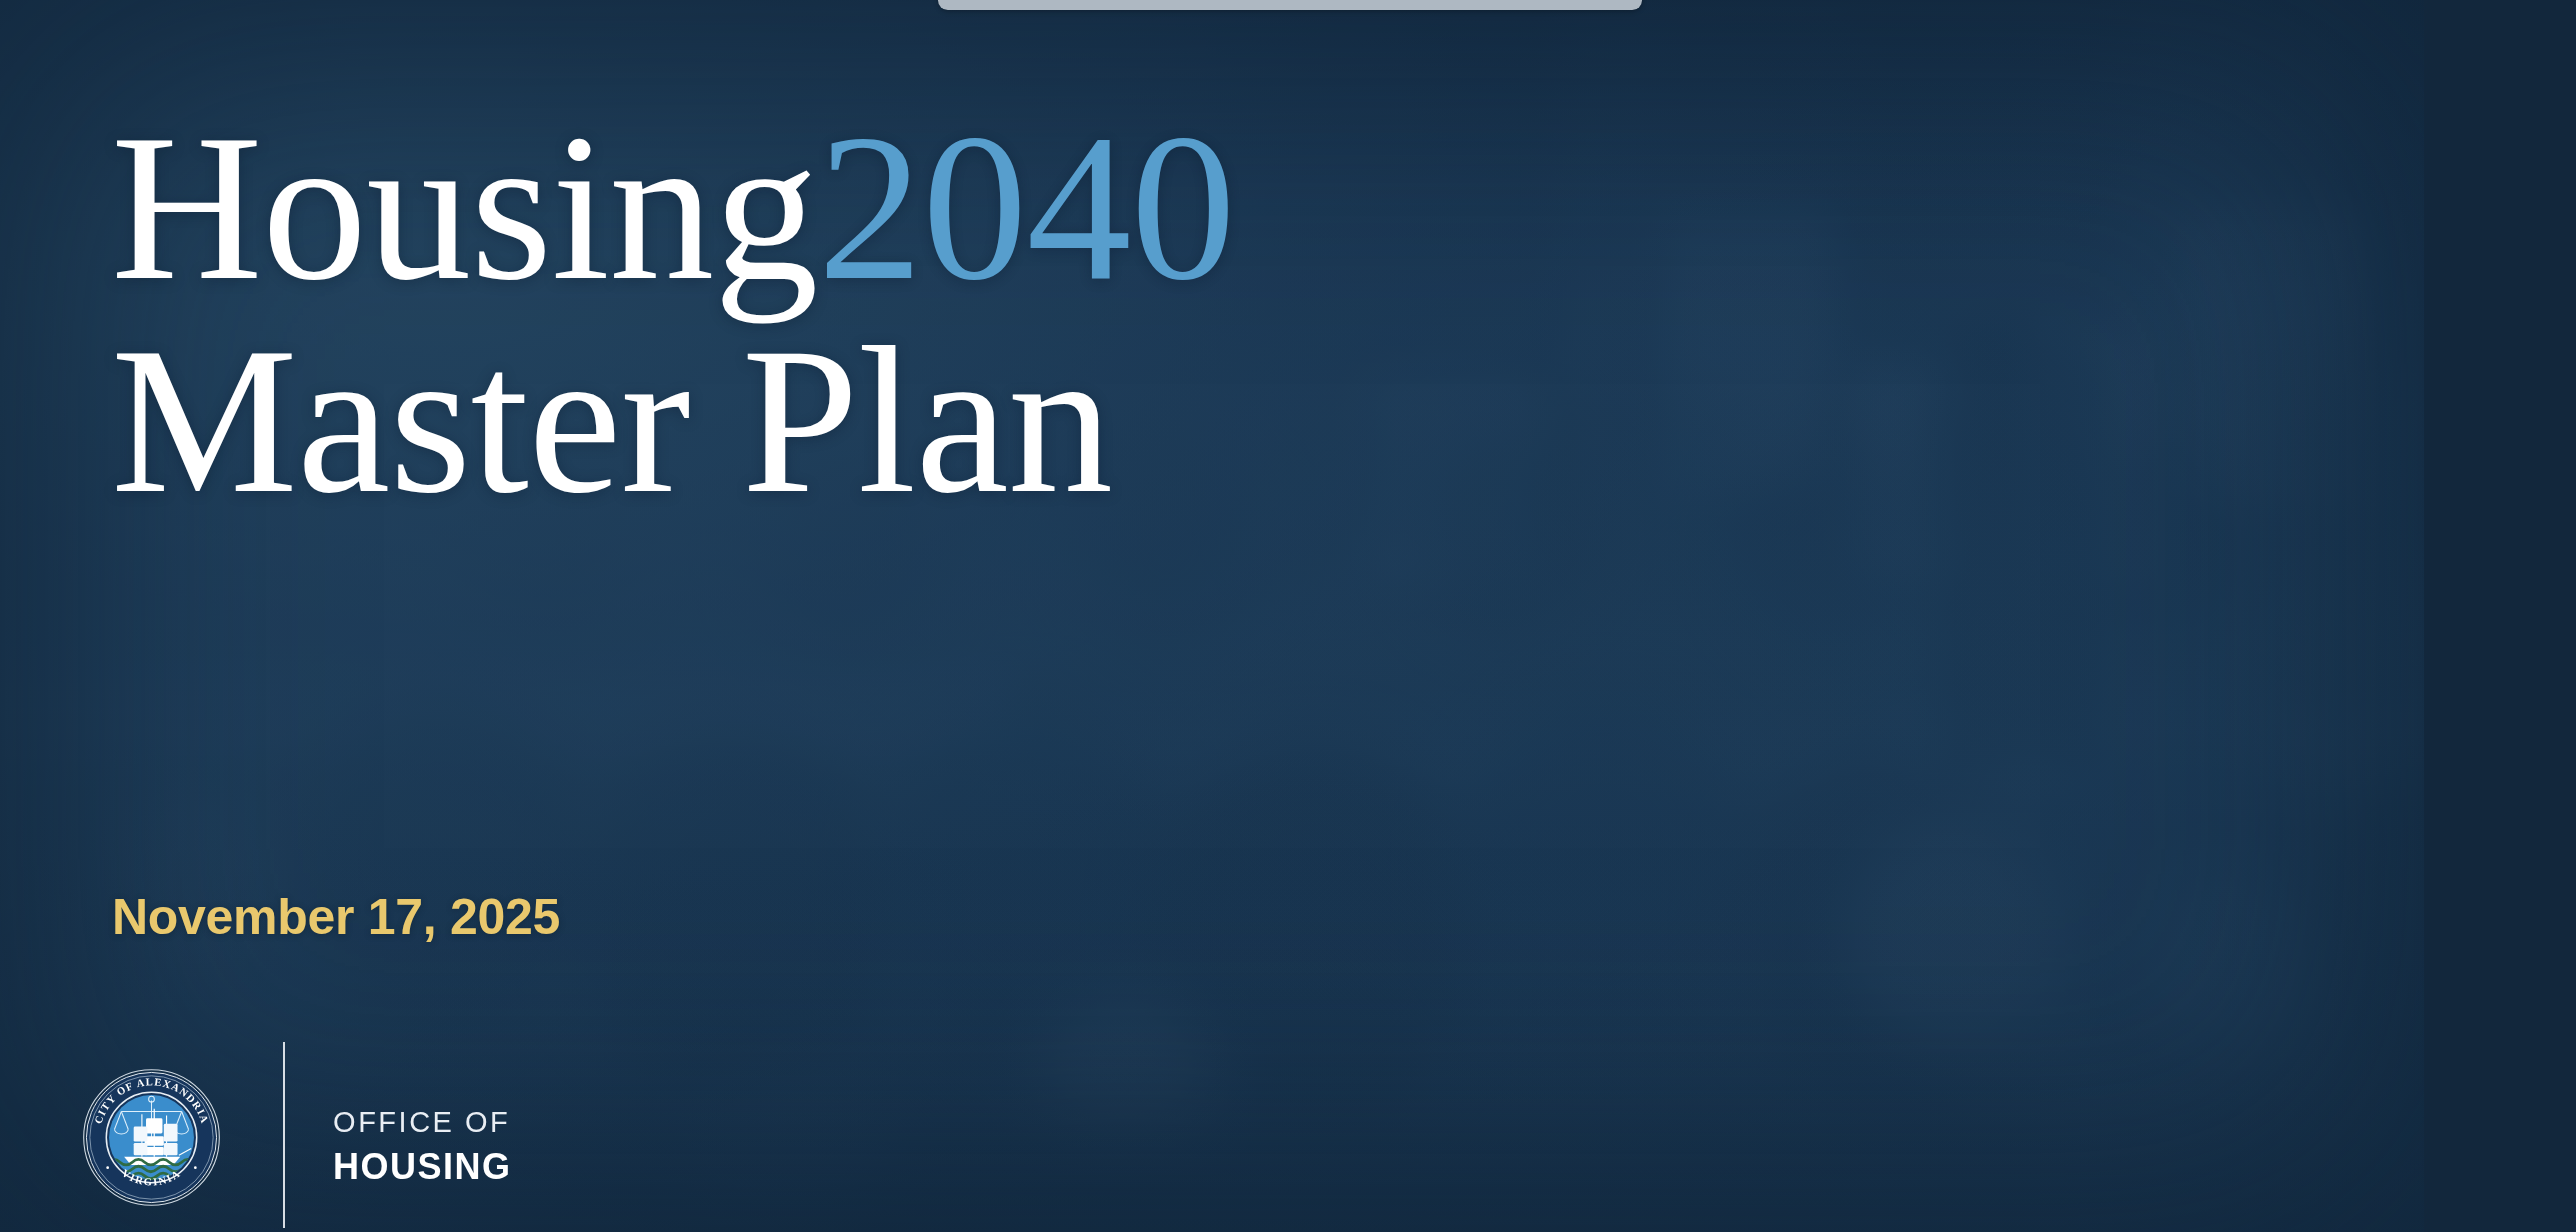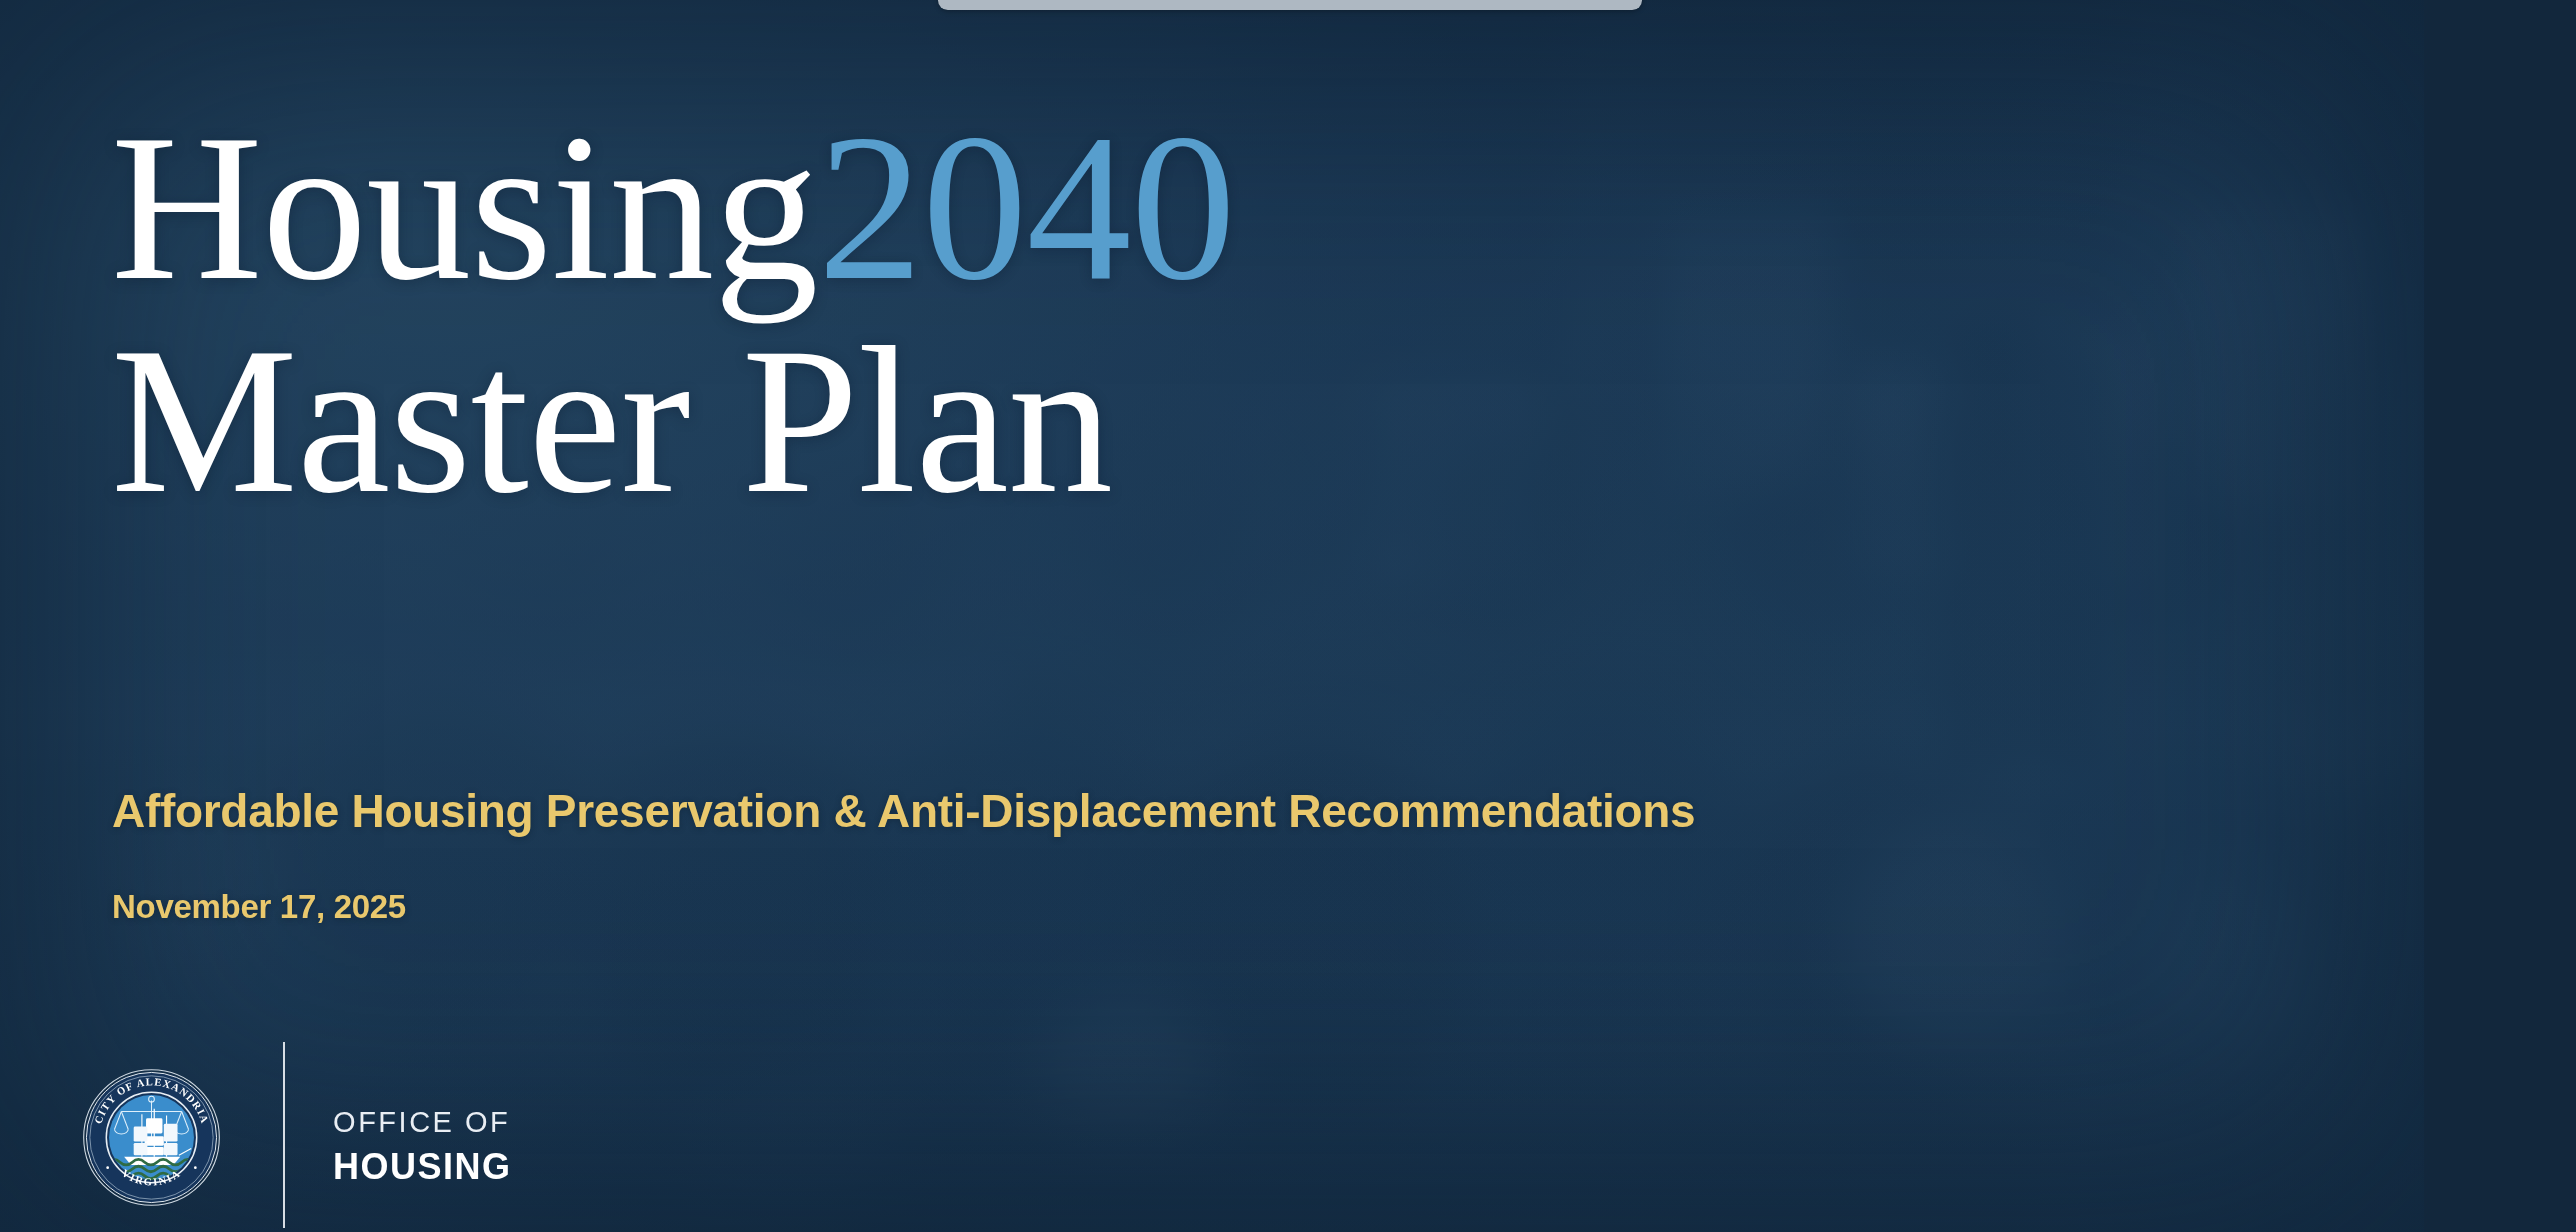--- a/index.html
+++ b/index.html
@@ -113,21 +113,21 @@
     color: #e9c86d;
     white-space: nowrap;
     text-shadow: 0 1.4px 6.3px rgba(10,28,46,.45);
   }
   .date {
     position: absolute;
     left: 112px;
     top: 888px;
     font-family: "Liberation Sans", sans-serif;
     font-weight: bold;
-    font-size: 33px;
+    font-size: 50px;
     letter-spacing: -0.3px;
     color: #e9c86d;
     white-space: nowrap;
     text-shadow: 0 1.4px 6.3px rgba(10,28,46,.45);
   }
 
   
   .logo-lockup {
     position: absolute;
     left: 83px;
@@ -269,21 +269,20 @@
 
   <div class="content">
 
     <div class="title-wrap">
       <div class="title-line line1">
         <span>Housing</span><span class="year">2040</span>
       </div>
       <div class="title-line line2">Master Plan</div>
     </div>
 
-    <div class="subtitle">Affordable Housing Preservation &amp; Anti-Displacement Recommendations</div>
     <div class="date">November 17, 2025</div>
 
     <div class="logo-lockup">
 
       <svg class="seal" viewBox="0 0 200 200">
         <defs>
           <path id="arcTop" d="M 24,100 A 76,76 0 0 1 176,100" fill="none"></path>
           <path id="arcBot" d="M 30,100 A 70,70 0 0 0 170,100" fill="none"></path>
           <clipPath id="innerClip">
               <circle cx="100" cy="100" r="62"></circle>

